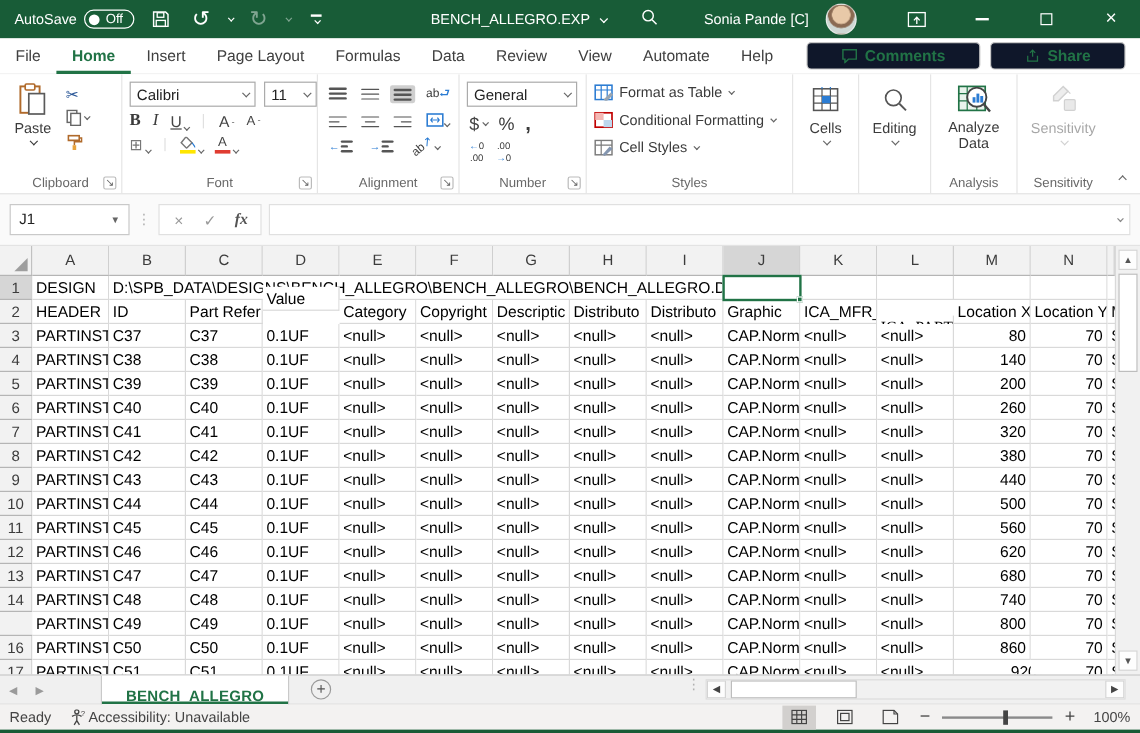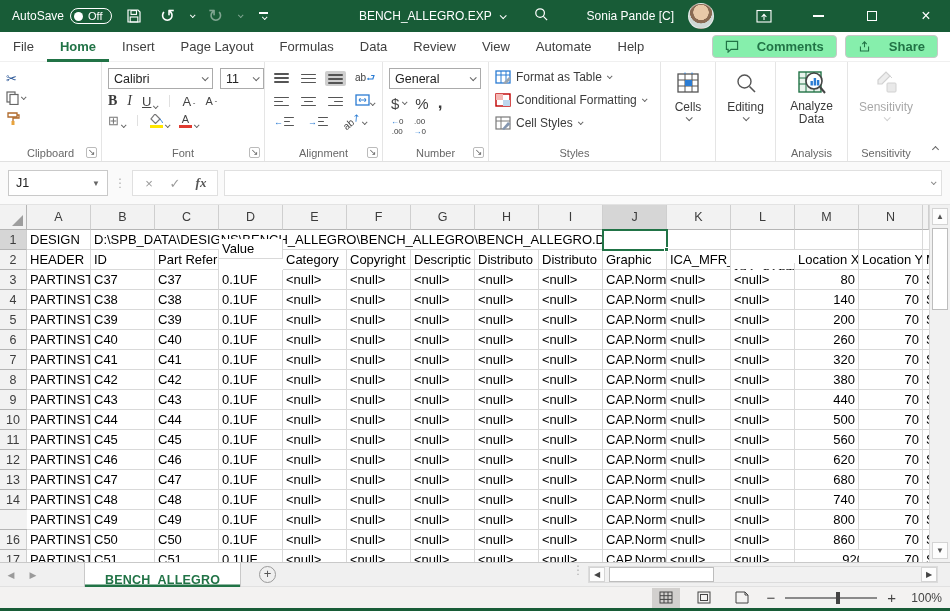--- a/index.html
+++ b/index.html
@@ -20,21 +20,21 @@
   .avatar { width:26px; height:26px; border-radius:50%; background:radial-gradient(circle at 50% 35%, #e8c9a8 0 38%, #8a6a52 40% 55%, #cfd8d4 57% 100%); border:1px solid rgba(255,255,255,.5); }
   .winbtn { width:40px; height:32px; display:flex; align-items:center; justify-content:center; font-size:14px; }
   .maxbox { width:10px; height:10px; border:1.2px solid #fff; }
   .minline { width:11px; height:1.4px; background:#fff; display:block; }
 
   
   .tabrow { height:30px; background:#fff; display:flex; align-items:center; font-size:13px; color:#404040; border-bottom:1px solid #f0f0f0; }
   .rtab { padding:0 13px; height:30px; display:flex; align-items:center; cursor:default; }
   .rtab.active { color:#217346; font-weight:bold; box-shadow:inset 0 -3px 0 #217346; }
   .tabrow-right { margin-left:auto; display:flex; gap:8px; padding-right:12px; }
-  .pillbtn { display:flex; align-items:center; gap:18px; border:1px solid #c8c8c8; border-radius:4px; background:#86efac; color:#217346; font-size:13px; padding:3px 12px; font-weight:600;}
+  .pillbtn { display:flex; align-items:center; gap:6px; border:1px solid #c8c8c8; border-radius:4px; background:#0f172a; color:#217346; font-size:13px; padding:3px 28px; font-weight:600;}
 
   
   .ribbon { height:100px; background:#fff; display:flex; border-bottom:1px solid #e1e1e1; position:relative; font-size:12px; color:#3b3b3b; }
   .rgroup { position:relative; border-right:1px solid #e5e5e5; padding:4px 6px 18px 6px; display:flex; gap:6px; }
   .glabel { position:absolute; bottom:2px; left:0; right:0; text-align:center; font-size:11px; color:#686868; }
   .launcher { position:absolute; bottom:3px; right:4px; font-size:9px; color:#666; border:1px solid #bbb; border-radius:2px; width:11px; height:11px; line-height:9px; text-align:center; }
   .bigbtn { display:flex; flex-direction:column; align-items:center; justify-content:flex-start; gap:2px; padding:2px 6px; }
   .bigicon { width:30px; height:30px; display:flex; align-items:center; justify-content:center; }
   .smallcol { display:flex; flex-direction:column; justify-content:flex-start; gap:4px; padding-top:4px; }
   .sicon { width:20px; height:16px; display:flex; align-items:center; gap:2px; font-size:13px; }
@@ -182,20 +182,31 @@
           <path d="M3 8v5.5h10V8" stroke="#217346" stroke-width="1.3" fill="none"></path>
         </svg>
       <span>Share</span>
     </button>
   </div>
 </div>
 
 <div class="ribbon">
 
   <div class="rgroup" style="width:102px;">
+    <div class="bigbtn">
+      <span class="bigicon">
+        <svg width="26" height="28" viewBox="0 0 26 28">
+            <rect x="3" y="3" width="16" height="22" fill="none" stroke="#b06a2b" stroke-width="1.6"></rect>
+            <rect x="7" y="1" width="8" height="5" rx="1" fill="#fff" stroke="#b06a2b" stroke-width="1.4"></rect>
+            <rect x="10" y="9" width="13" height="17" fill="#fff" stroke="#5a5a5a" stroke-width="1.4"></rect>
+          </svg>
+      </span>
+      <span>Paste</span>
+      <span class="chev"></span>
+    </div>
     <div class="smallcol">
       <span class="sicon" style="color:#2b5797;">✂</span>
       <span class="sicon">
         <svg width="13" height="14" viewBox="0 0 13 14">
             <rect x="1" y="1" width="8" height="10" fill="#fff" stroke="#666" stroke-width="1.2"></rect>
             <rect x="4" y="3.5" width="8" height="10" fill="#fff" stroke="#666" stroke-width="1.2"></rect>
           </svg>
         <span class="chev chev-sm" style="color:#666;"></span>
       </span>
       <span class="sicon">
@@ -781,20 +792,31 @@
   <span class="addsheet">+</span>
   <span class="vdots" style="position:absolute; left:572px; top:5px;">⋮</span>
   <div class="hscroll">
     <span class="harrow">◀</span>
     <span class="hthumb"></span>
     <span class="harrow" style="margin-left:auto;">▶</span>
   </div>
 </div>
 
 <div class="statusbar">
+  <div class="sb-left">
+    <span>Ready</span>
+    <span class="acc-ic">
+      <svg width="12" height="14" viewBox="0 0 12 14">
+          <circle cx="5" cy="2.2" r="1.7" fill="none" stroke="#444" stroke-width="1.1"></circle>
+          <path d="M1 6c2.6-1.6 5.4-1.6 8 0 M5 5.5v4 M2.8 13 5 9.5 7.2 13" fill="none" stroke="#444" stroke-width="1.1"></path>
+          <text x="8.5" y="6" font-size="6" fill="#444">?</text>
+        </svg>
+      <span>Accessibility: Unavailable</span>
+    </span>
+  </div>
   <div class="sb-right">
     <span class="viewbtn sel">
       <svg width="14" height="13" viewBox="0 0 14 13">
           <rect x="1" y="1" width="12" height="11" fill="none" stroke="#444"></rect>
           <path d="M1 4.7h12 M1 8.4h12 M5 1v11 M9 1v11" stroke="#444"></path>
         </svg>
     </span>
     <span class="viewbtn">
       <svg width="14" height="13" viewBox="0 0 14 13">
           <rect x="1" y="1" width="12" height="11" fill="none" stroke="#444"></rect>

